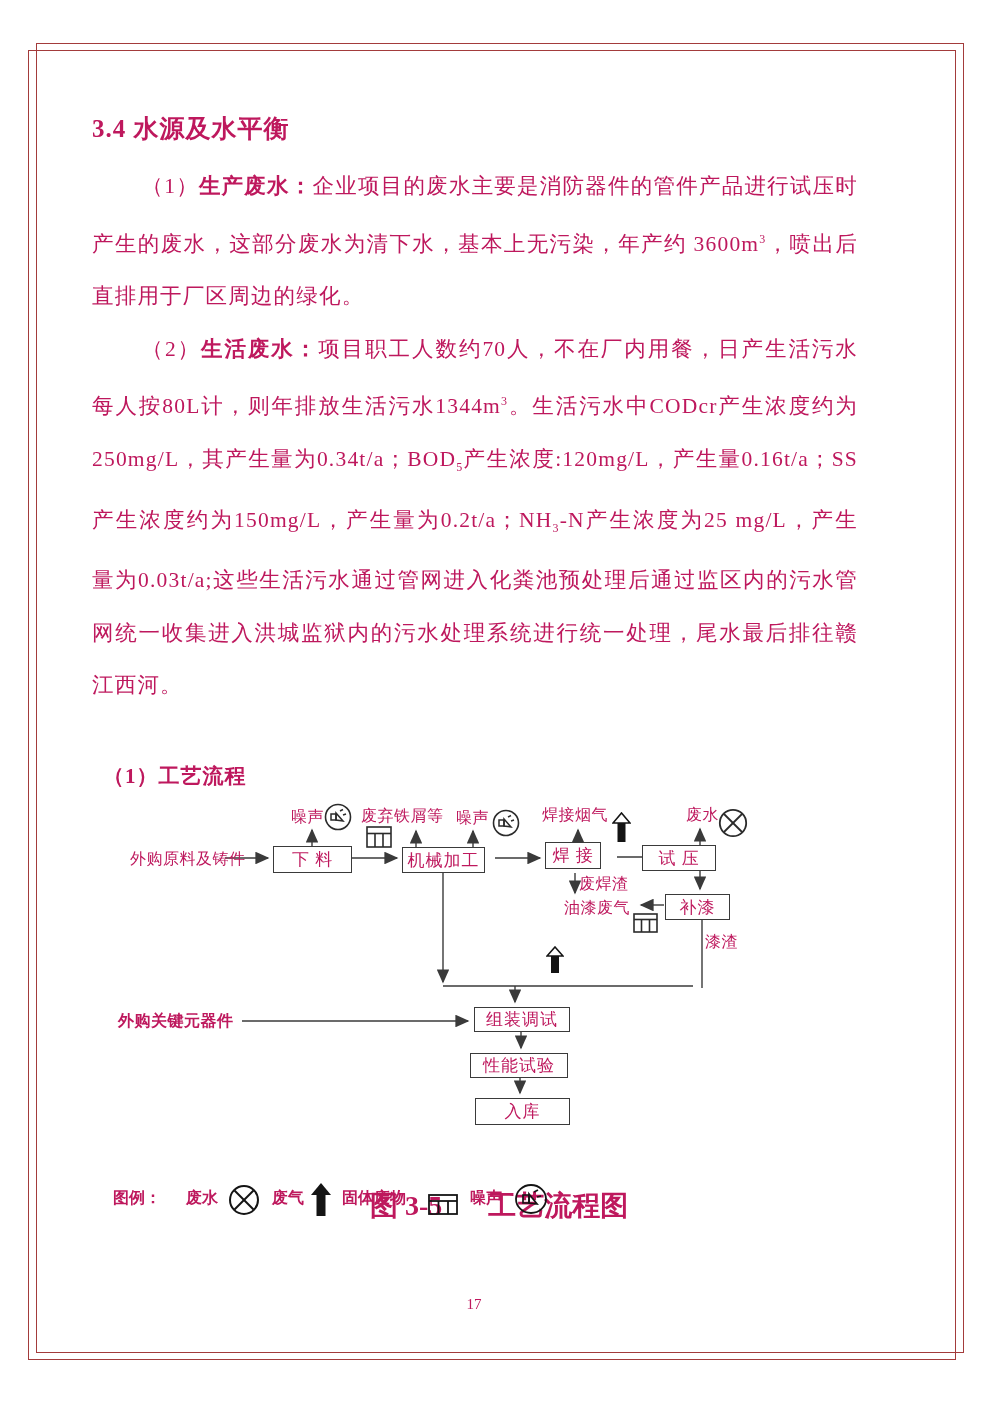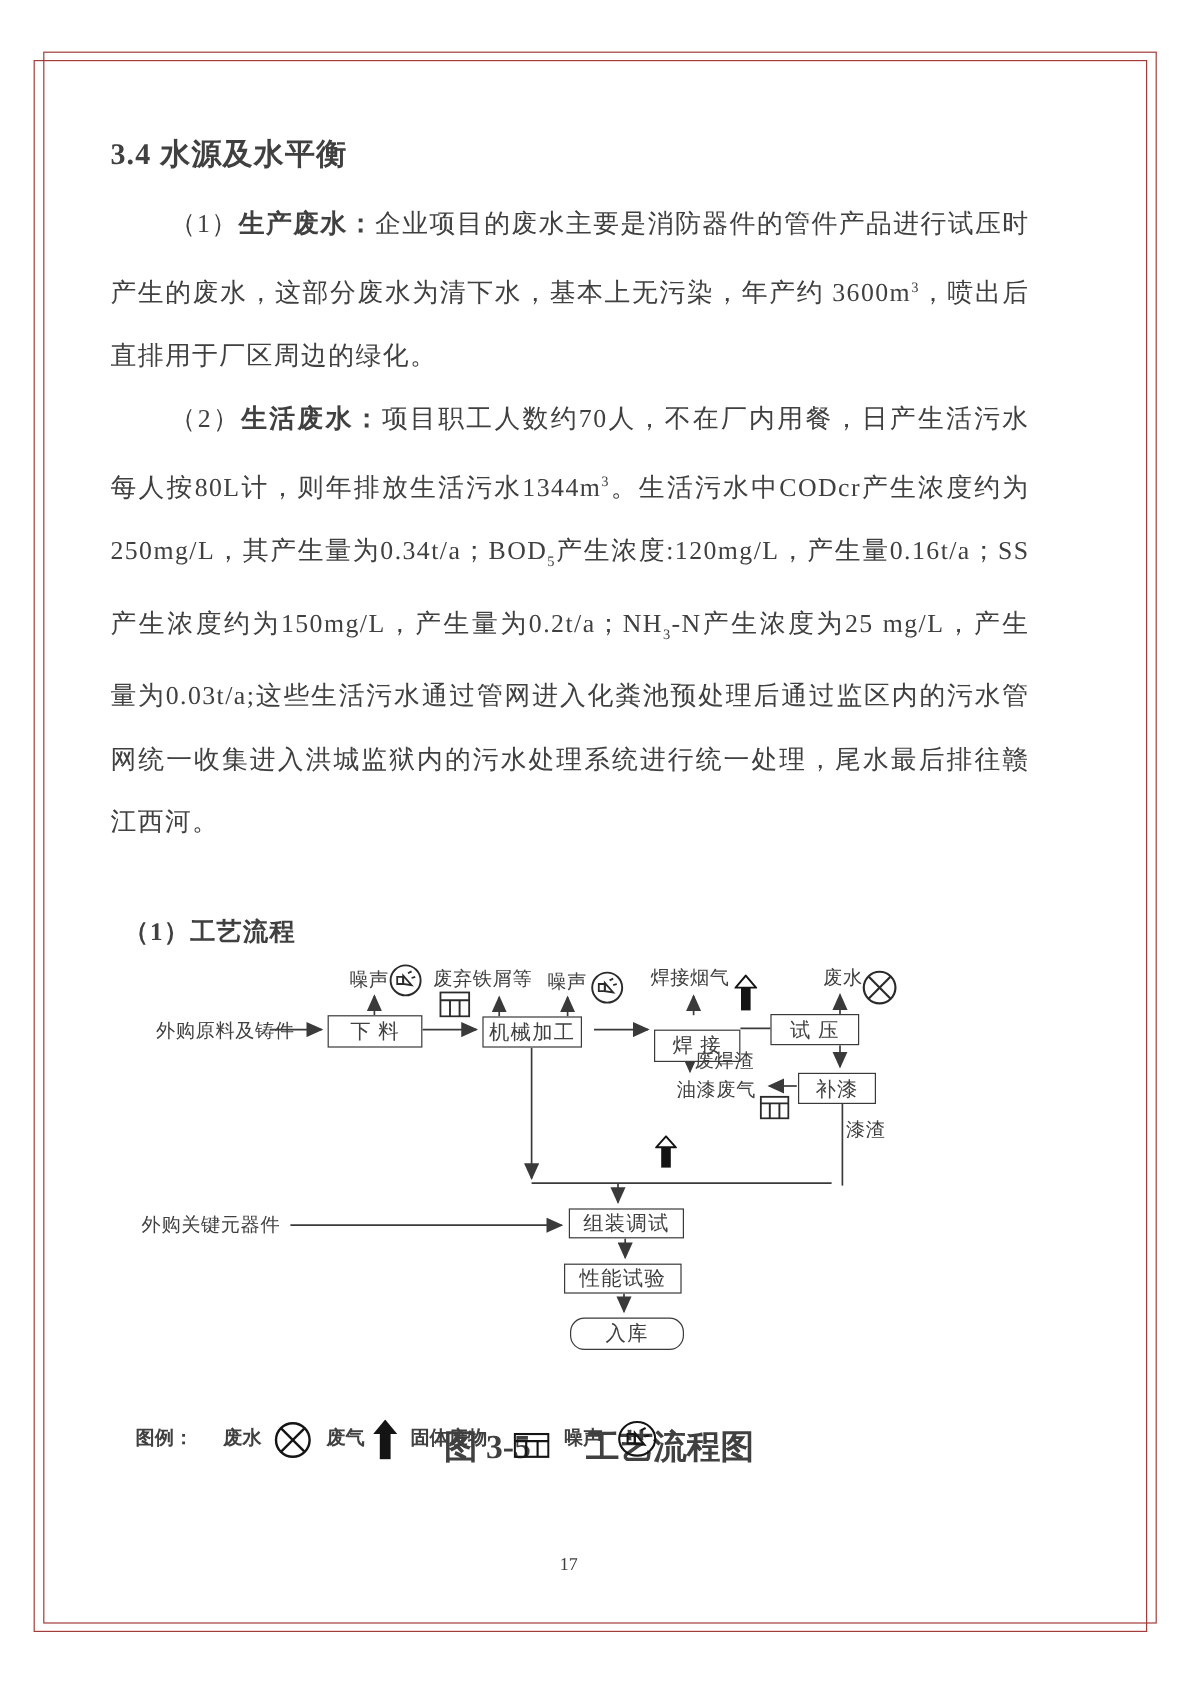--- a/index.html
+++ b/index.html
@@ -1,19 +1,19 @@
 <!DOCTYPE html>
 <html><head>
 <meta charset="utf-8">
 <style>
   * { margin:0; padding:0; box-sizing:border-box; }
   html,body { background:#ffffff; }
   .page {
     position:relative; width:992px; height:1403px; background:#ffffff;
-    font-family:"Liberation Serif","DejaVu Serif",serif; color:#404040; overflow:hidden;
+    font-family:"Liberation Serif","DejaVu Serif",serif; color:#be185d; overflow:hidden;
   }
   .border-rect { position:absolute; border:1px solid #a33b3b; }
   .border-outer { left:28px; top:50px; width:928px; height:1310px; }
   .border-inner { left:36px; top:43px; width:928px; height:1310px; }
 
   .h-main { position:absolute; left:92px; font-size:25px; font-weight:bold; letter-spacing:1px; white-space:nowrap; }
   .h-34 { top:112px; }
   .h-35 { top:698px; }
   .h-sub { position:absolute; left:103px; top:762px; font-size:21px; font-weight:bold; letter-spacing:1px; white-space:nowrap; }
 
@@ -95,29 +95,29 @@
 
         <line x1="162" y1="231" x2="388" y2="231" marker-end="url(#ah)"></line>
 
         <line x1="441" y1="242" x2="441" y2="258" marker-end="url(#ah)"></line>
         <line x1="440" y1="288" x2="440" y2="303" marker-end="url(#ah)"></line>
       </g>
     </svg>
 
     <div class="dbox" style="left:193px;top:56px;width:79px;height:27px;">下 料</div>
     <div class="dbox" style="left:322px;top:57px;width:83px;height:26px;">机械加工</div>
-    <div class="dbox" style="left:465px;top:68px;width:72px;height:27px;">焊 接</div>
+    <div class="dbox" style="left:465px;top:52px;width:56px;height:27px;">焊 接</div>
     <div class="dbox" style="left:562px;top:55px;width:74px;height:26px;">试 压</div>
     <div class="dbox" style="left:585px;top:104px;width:65px;height:26px;">补漆</div>
     <div class="dbox" style="left:394px;top:217px;width:96px;height:25px;">组装调试</div>
     <div class="dbox" style="left:390px;top:263px;width:98px;height:25px;">性能试验</div>
-    <div class="dbox" style="left:395px;top:308px;width:95px;height:27px;border-radius:12px;">入库</div>
+    <div class="dbox" style="left:395px;top:308px;width:95px;height:27px;">入库</div>
 
     <div class="dlabel" style="left:18px;top:59px;margin-left:32px;">外购原料及铸件</div>
-    <div class="dlabel" style="left:38px;top:221px;">外购关键元器件</div>
+    <div class="dlabel" style="left:38px;top:221px;font-weight:bold;">外购关键元器件</div>
     <div class="dlabel" style="left:211px;top:17px;">噪声</div>
     <div class="dlabel" style="left:281px;top:16px;">废弃铁屑等</div>
     <div class="dlabel" style="left:376px;top:18px;">噪声</div>
     <div class="dlabel" style="left:462px;top:15px;">焊接烟气</div>
     <div class="dlabel" style="left:606px;top:15px;">废水</div>
     <div class="dlabel" style="left:499px;top:84px;">废焊渣</div>
     <div class="dlabel" style="left:484px;top:108px;">油漆废气</div>
     <div class="dlabel" style="left:625px;top:142px;">漆渣</div>
 
     <svg class="dicon" style="left:244px;top:13px;" width="28" height="28" viewBox="0 0 28 28">

